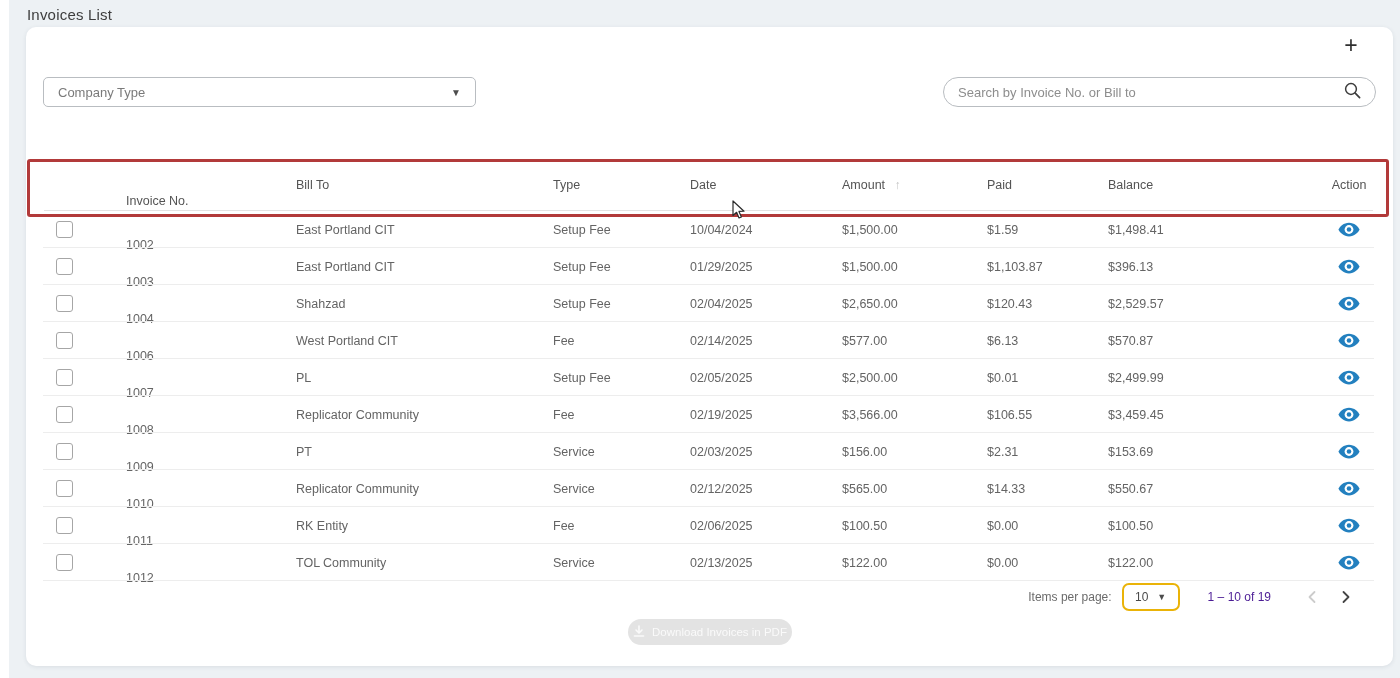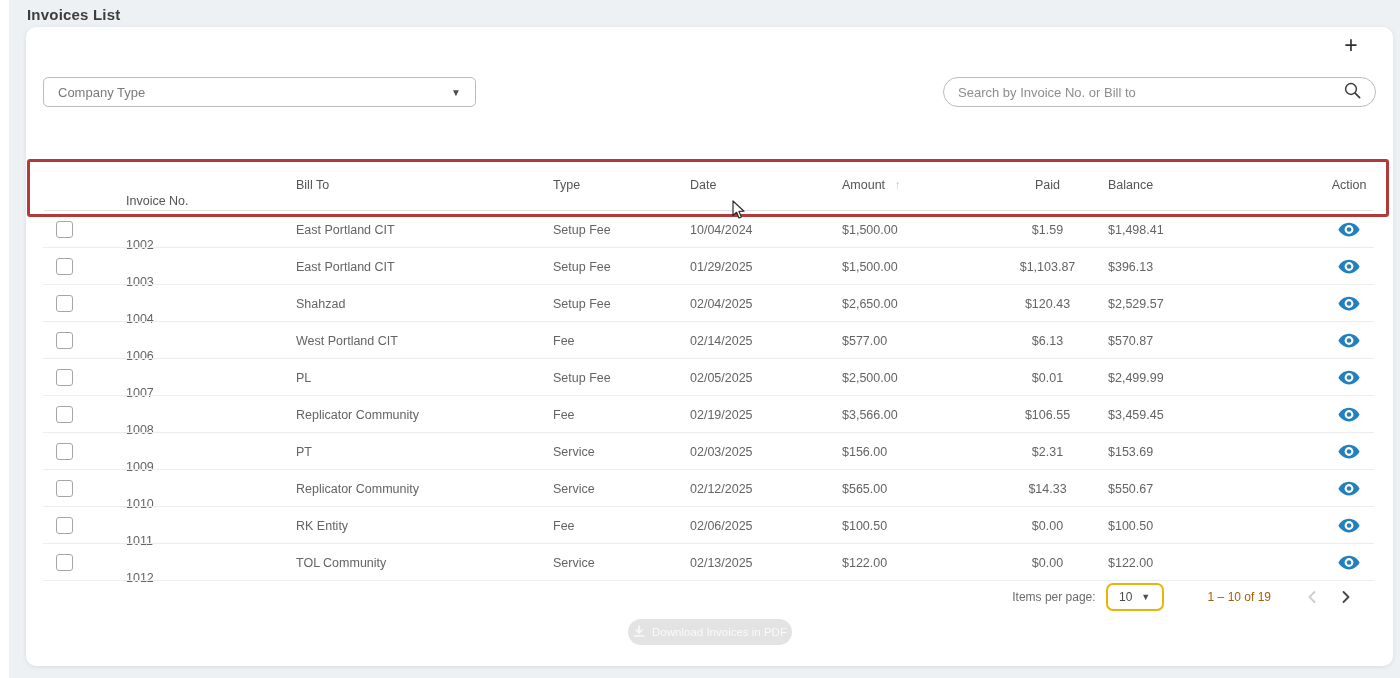--- a/index.html
+++ b/index.html
@@ -6,21 +6,21 @@
   html,body { width:1400px; height:678px; overflow:hidden; }
   body {
     position: relative;
     background:#edf1f4;
     font-family:"Liberation Sans", sans-serif;
     color:#5f5f5f;
   }
   .left-strip { position:absolute; left:0; top:0; width:9px; height:678px; background:#ffffff; }
   .page-title {
     position:absolute; left:27px; top:6px;
-    font-size:15px; font-weight:700; color:#3d3d3d; letter-spacing:.2px;
+    font-size:15px; font-weight:400; color:#3d3d3d; letter-spacing:.2px;
   }
   .card {
     position:absolute; left:26px; top:27px; width:1367px; height:639px;
     background:#ffffff; border-radius:10px;
     box-shadow:0 1px 4px rgba(40,60,80,.10);
   }
   .add-btn {
     position:absolute; top:4px; right:28px; width:28px; height:28px;
     font-size:23px; font-weight:400; color:#2e2e2e; text-align:center; line-height:28px;
     cursor:pointer; background:none; border:none; font-family:"Liberation Sans",sans-serif;
@@ -61,21 +61,21 @@
   .trow::after {
     content:""; position:absolute; left:17px; right:17px; bottom:0; height:1px; background:#ededed;
   }
   
   .c-check   { width:100px; display:flex; align-items:center; }
   .c-invoice { width:170px;margin-top:31px; }
   .c-bill    { width:257px; }
   .c-type    { width:137px; }
   .c-date    { width:152px; }
   .c-amount  { width:145px; }
-  .c-paid    { width:121px;text-align:center; }
+  .c-paid    { width:121px; }
   .c-balance { width:199px; }
   .c-action  { flex:1; display:flex; justify-content:center; align-items:center; }
   .sort-arrow { color:#c3c3c3; font-size:12px; margin-left:6px; }
   .checkbox {
     width:17px; height:17px; margin-left:30px;
     border:1.5px solid #a6a6a6; border-radius:3px; background:#fff; cursor:pointer;
   }
   .eye-btn { background:none; border:none; cursor:pointer; line-height:0; padding:3px; }
 
   
@@ -83,21 +83,21 @@
     position:absolute; right:40px; top:555px; height:30px;
     display:flex; align-items:center; font-size:12px; color:#6b6b6b;
   }
   .page-size {
     margin-left:10px; width:58px; height:28px;
     border:2px solid #eab308; border-radius:7px;
     display:flex; align-items:center; justify-content:center; gap:9px;
     color:#4a4a4a; cursor:pointer; background:#fff;
   }
   .page-size .caret { font-size:9px; color:#4d4d4d; }
-  .range { margin-left:44px; color:#a16207; }
+  .range { margin-left:28px; color:#4c1d95; }
   .nav-btn { background:none; border:none; cursor:pointer; line-height:0; padding:2px; }
   .nav-prev { margin-left:34px; }
   .nav-next { margin-left:20px; }
 
   .download-btn {
     position:absolute; left:602px; top:592px; width:164px; height:26px;
     border:none; border-radius:13px; background:#e3e3e3;
     color:#fafafa; font-size:11.5px; font-family:"Liberation Sans",sans-serif;
     display:flex; align-items:center; justify-content:center; gap:7px;
     cursor:default;

